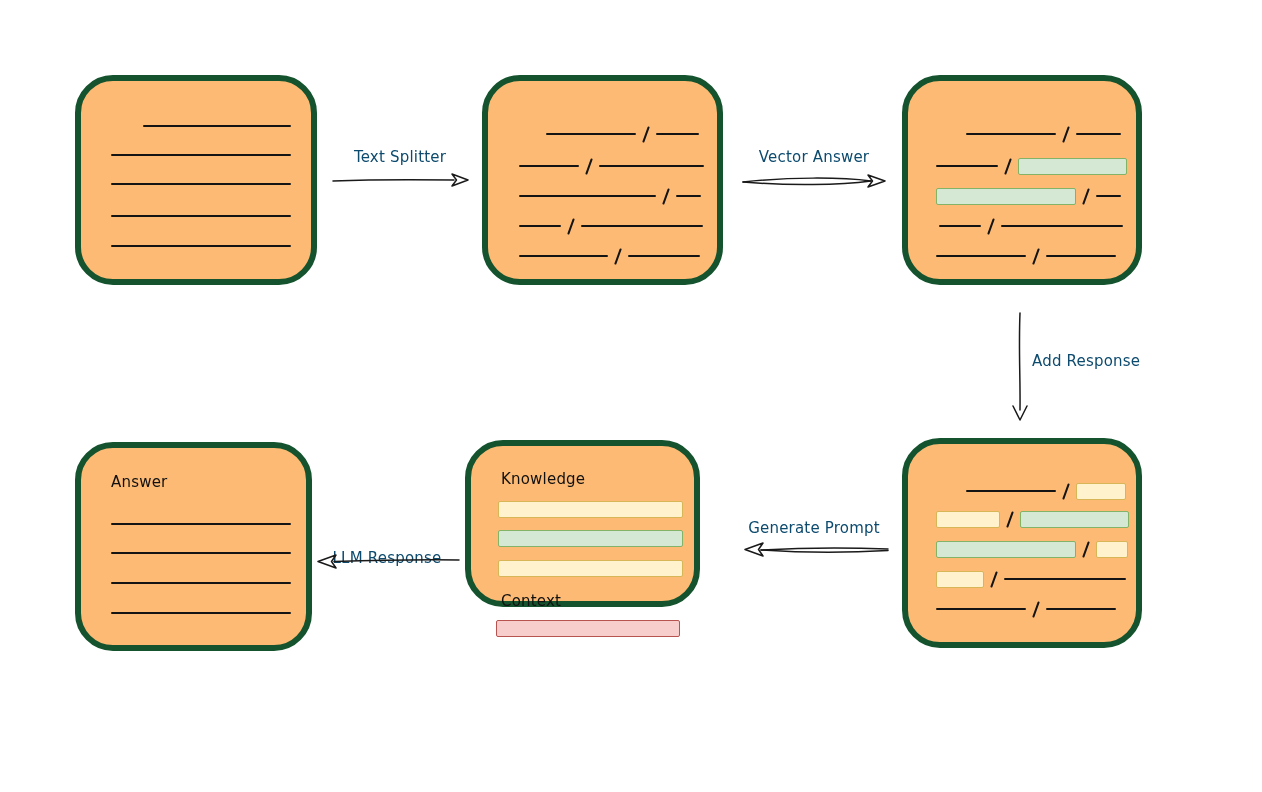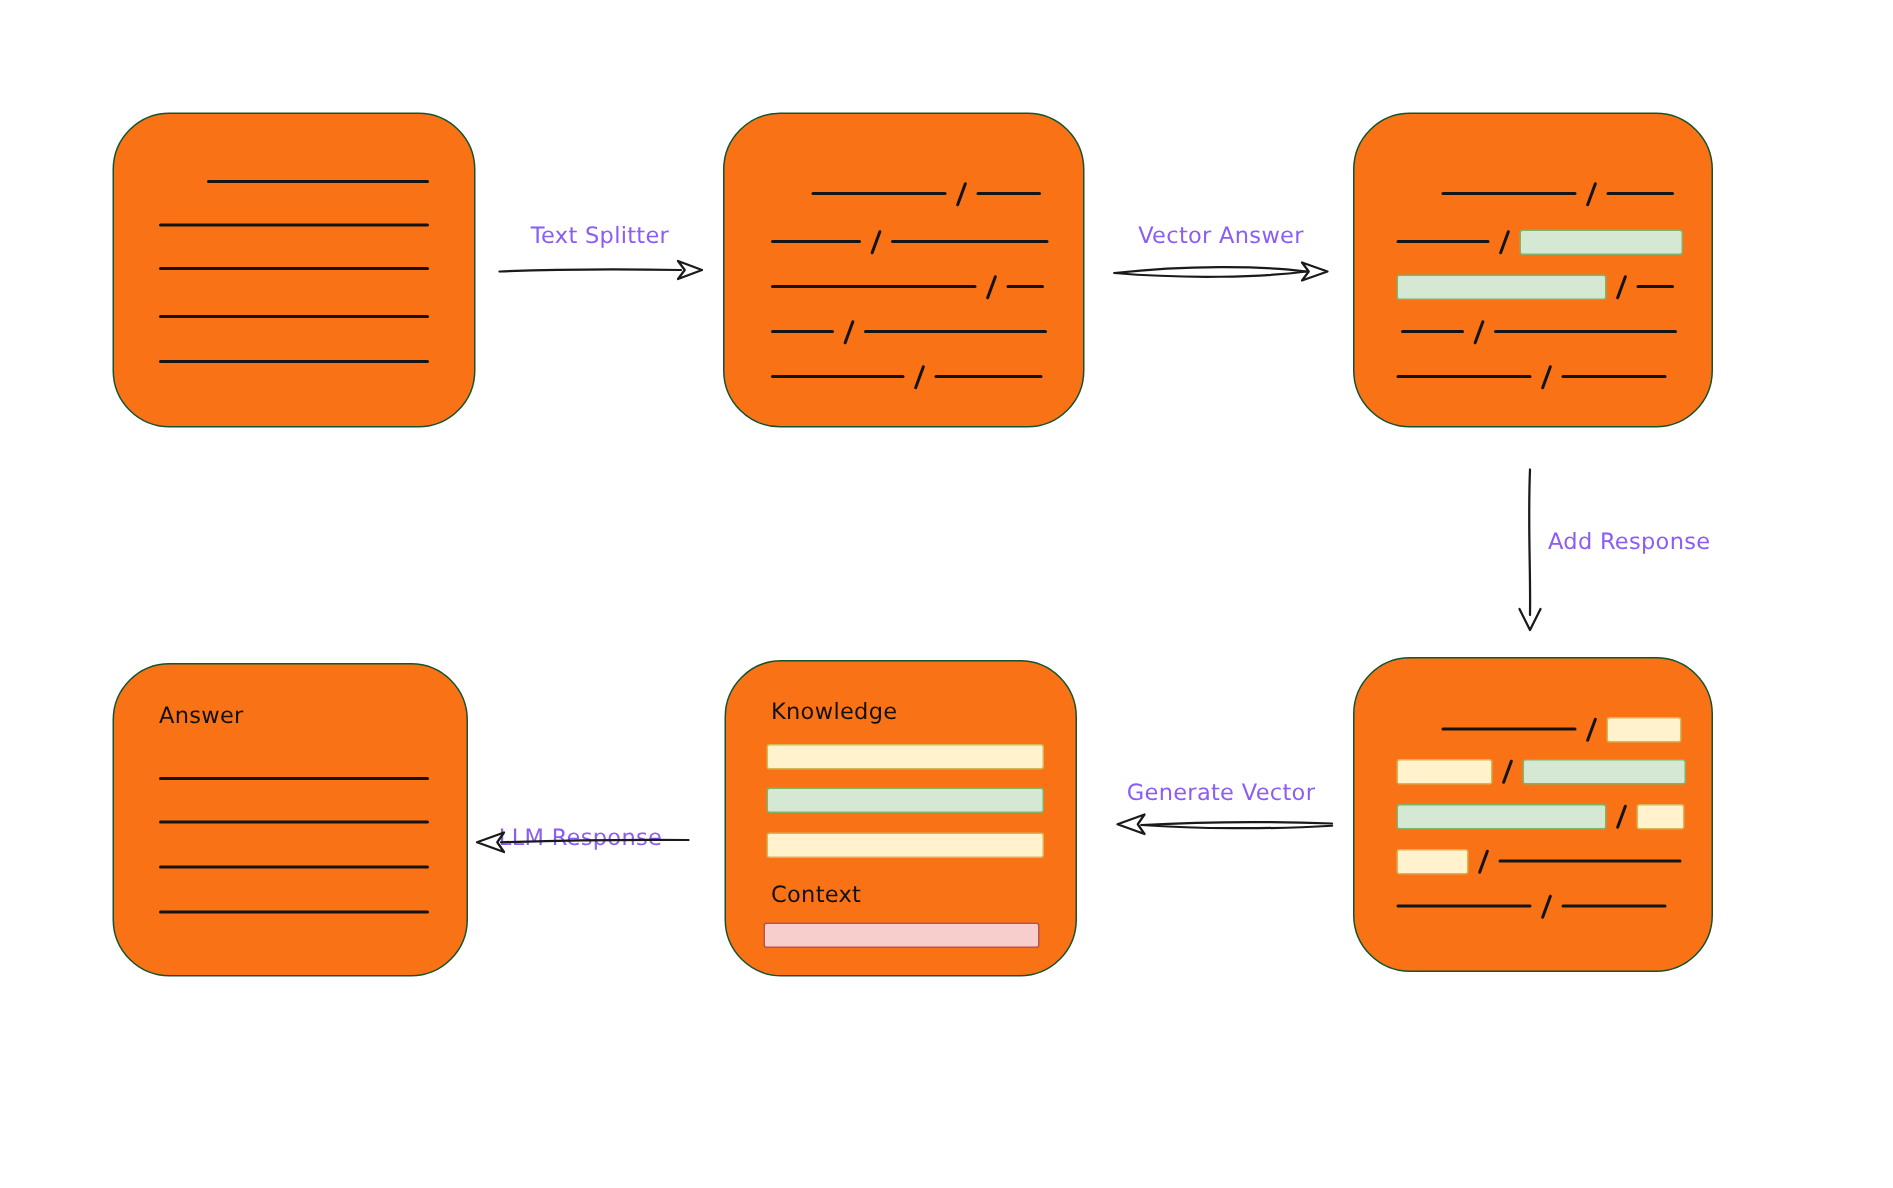--- a/index.html
+++ b/index.html
@@ -6,43 +6,43 @@
   .canvas{
     position:relative;
     width:1262px;height:792px;
     background:#ffffff;
     font-family:"DejaVu Sans","Liberation Sans",sans-serif;
     color:#111;
     overflow:hidden;
   }
   .box{
     position:absolute;
-    background:#f97316;
-    border:1px solid #14532d;
+    background:#fdba74;
+    border:6px solid #14532d;
     border-radius:38px;
     box-sizing:border-box;
   }
   .row{
     position:absolute;
     display:flex;
     align-items:center;
     gap:7px;
     height:20px;
     transform:translateY(-10px);
     white-space:nowrap;
   }
   .seg-line{height:2px;background:#141414;border-radius:1px;flex:0 0 auto;}
   .seg-slash{width:2px;height:17px;background:#141414;border-radius:1px;transform:rotate(20deg);flex:0 0 auto;margin:0 2px;}
   .seg-chunk{height:15px;border:1.5px solid;border-radius:2px;box-sizing:content-box;flex:0 0 auto;}
   .seg-label{font-size:15px;font-weight:500;color:#111;letter-spacing:.2px;}
   .arrow{position:absolute;overflow:visible;}
   .arrow path{stroke:#1a1a1a;stroke-width:1.5;fill:none;stroke-linecap:round;stroke-linejoin:round;}
   .arrow-label{
     position:absolute;height:20px;line-height:20px;
-    font-size:15px;font-weight:500;color:#8b5cf6;
+    font-size:15px;font-weight:500;color:#0c4a6e;
     text-align:center;letter-spacing:.2px;white-space:nowrap;
   }
   .caption{
     position:absolute;height:22px;line-height:22px;
     font-size:16px;font-weight:500;color:#111;
     text-align:center;letter-spacing:.2px;white-space:nowrap;
   }
 </style>
 </head>
 <body>
@@ -144,21 +144,21 @@
         <div class="seg-slash"></div>
         <div class="seg-line" style="width: 122px;"></div>
       </div>
       <div class="row" style="left: 28px; top: 165px;">
         <div class="seg-line" style="width: 90px;"></div>
         <div class="seg-slash"></div>
         <div class="seg-line" style="width: 70px;"></div>
       </div>
     </div>
 
-  <div class="box" style="left:483px;top:440px;width:235px;height:211px">
+  <div class="box" style="left:465px;top:440px;width:235px;height:167px">
       <div class="row" style="left: 30px; top: 33px;">
         <span class="seg-label">Knowledge</span>
       </div>
       <div class="row" style="left: 27px; top: 63px;">
         <div class="seg-chunk" style="width: 183px; background: rgb(255, 242, 204); border-color: rgb(214, 182, 86);"></div>
       </div>
       <div class="row" style="left: 27px; top: 92px;">
         <div class="seg-chunk" style="width: 183px; background: rgb(213, 232, 212); border-color: rgb(130, 179, 102);"></div>
       </div>
       <div class="row" style="left: 27px; top: 122px;">
@@ -202,21 +202,21 @@
     <path d="M3 15 C 50 19, 100 18, 131 14"></path>
     <path d="M128 8 L145 14 L128 20 L132.5 14 Z"></path>
   </svg>
 
   <div class="arrow-label" style="left:1032px;top:351px;width:110px;text-align:left">Add Response</div>
   <svg class="arrow" style="left:1006px;top:310px" width="28" height="116">
     <path d="M14 3 C 12.5 40, 14.5 70, 14 100"></path>
     <path d="M7 96 L14 110 L21 96"></path>
   </svg>
 
-  <div class="arrow-label" style="left:733px;top:518px;width:162px">Generate Vector</div>
+  <div class="arrow-label" style="left:733px;top:518px;width:162px">Generate Prompt</div>
   <svg class="arrow" style="left:737px;top:536px" width="154" height="28">
     <path d="M151 13 C 110 11.5, 60 12, 24 14"></path>
     <path d="M151 14.5 C 110 17, 60 16.5, 24 14"></path>
     <path d="M26 7 L8 13.5 L26 20 L21.5 13.5 Z"></path>
   </svg>
 
   <div class="arrow-label" style="left:308px;top:548px;width:158px">LLM Response</div>
   <svg class="arrow" style="left:312px;top:548px" width="150" height="28">
     <path d="M147 12 C 100 11.5, 55 12.5, 22 13.5"></path>
     <path d="M24 7 L6 13.5 L24 20 L19.5 13.5 Z"></path>

